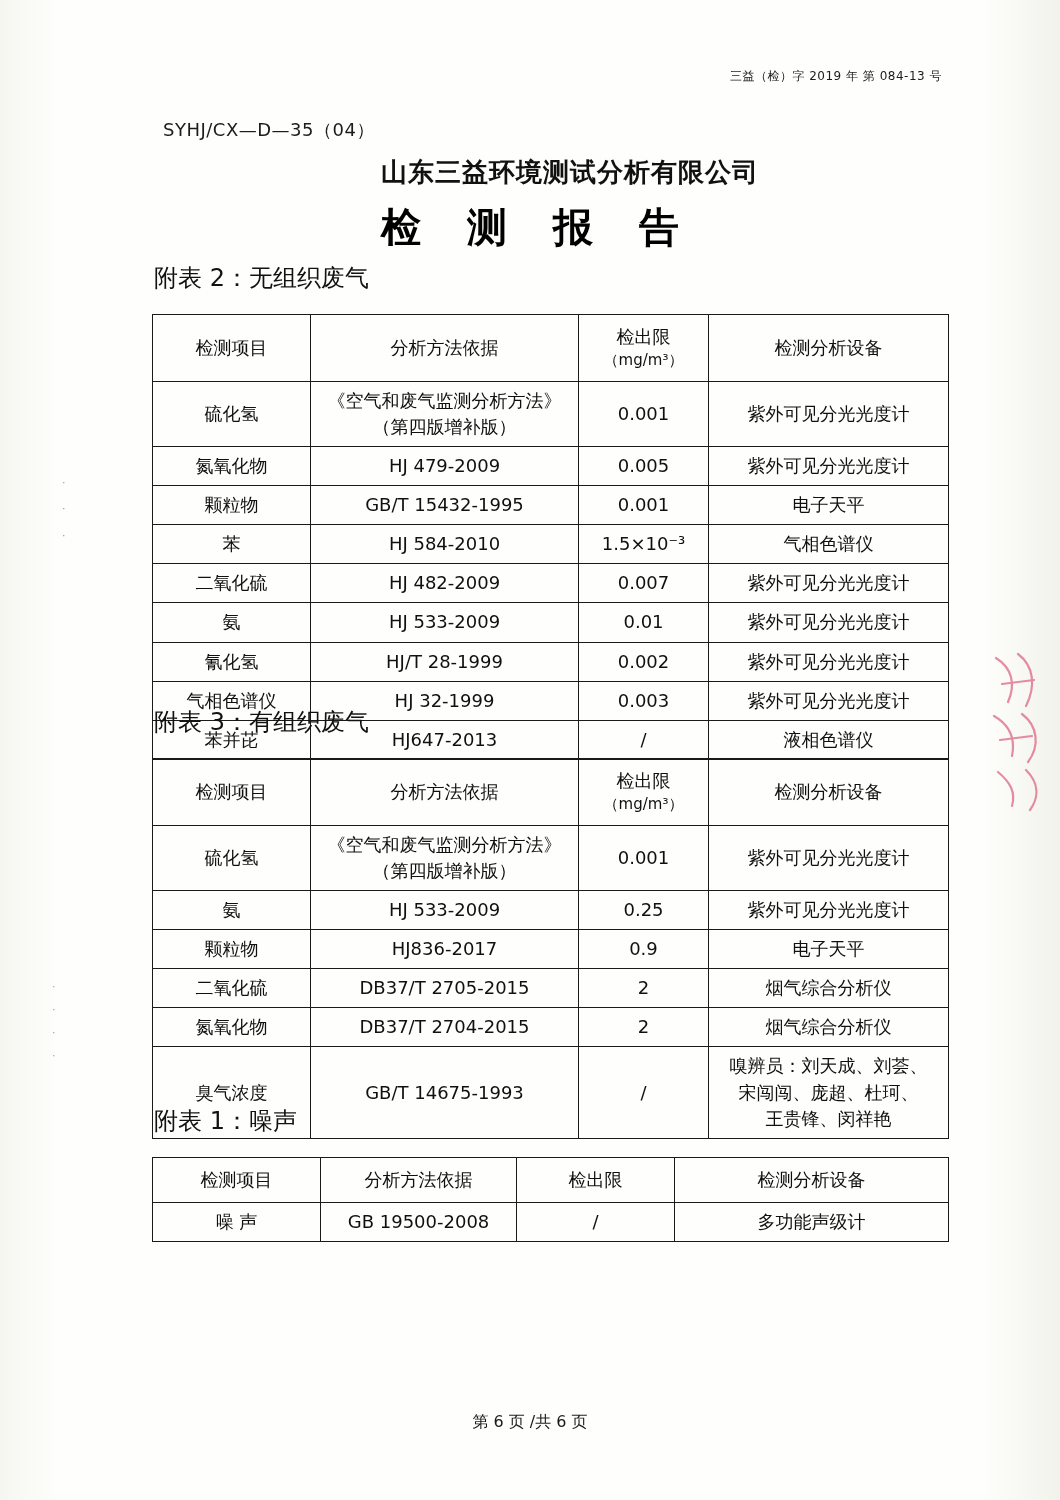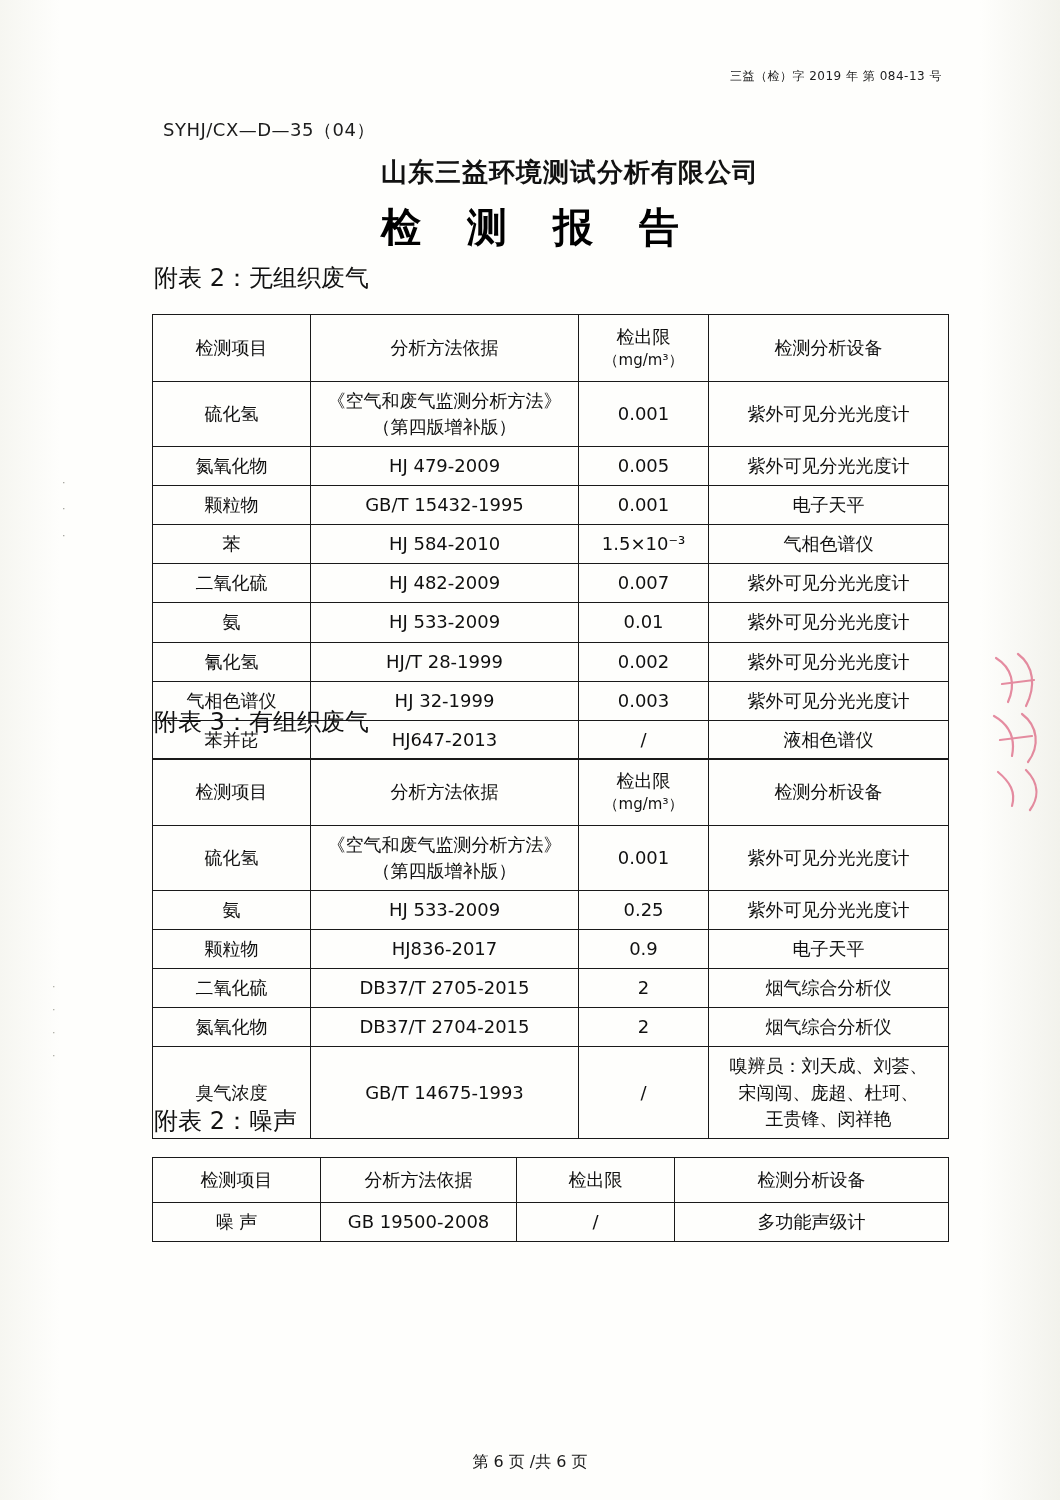--- a/index.html
+++ b/index.html
@@ -125,21 +125,20 @@
   col.n4 { width: 274px; }
 
   .footer {
     position: absolute;
     top: 1412px;
     left: 0;
     width: 1060px;
     text-align: center;
     font-size: 16px;
     color: #1a1a1a;
-    margin-top: 40px;
   }
 
   
   .stamp {
     position: absolute;
     top: 640px;
     right: 8px;
     width: 70px;
     height: 180px;
     z-index: 3;
@@ -336,21 +335,21 @@
               <div>嗅辨员：刘天成、刘荟、</div>
               <div>宋闯闯、庞超、杜珂、</div>
               <div>王贵锋、闵祥艳</div>
             </td>
           </tr>
         </tbody>
       </table>
     </div>
 
     <div class="block" style="top: 1105px;">
-      <div class="section-label">附表 2：噪声</div>
+      <div class="section-label">附表 1：噪声</div>
       <table class="rpt">
         <colgroup>
             <col class="n1">
             <col class="n2">
             <col class="n3">
             <col class="n4">
           </colgroup>
         <tbody>
           <tr>
             <td class="hdr">检测项目</td>

